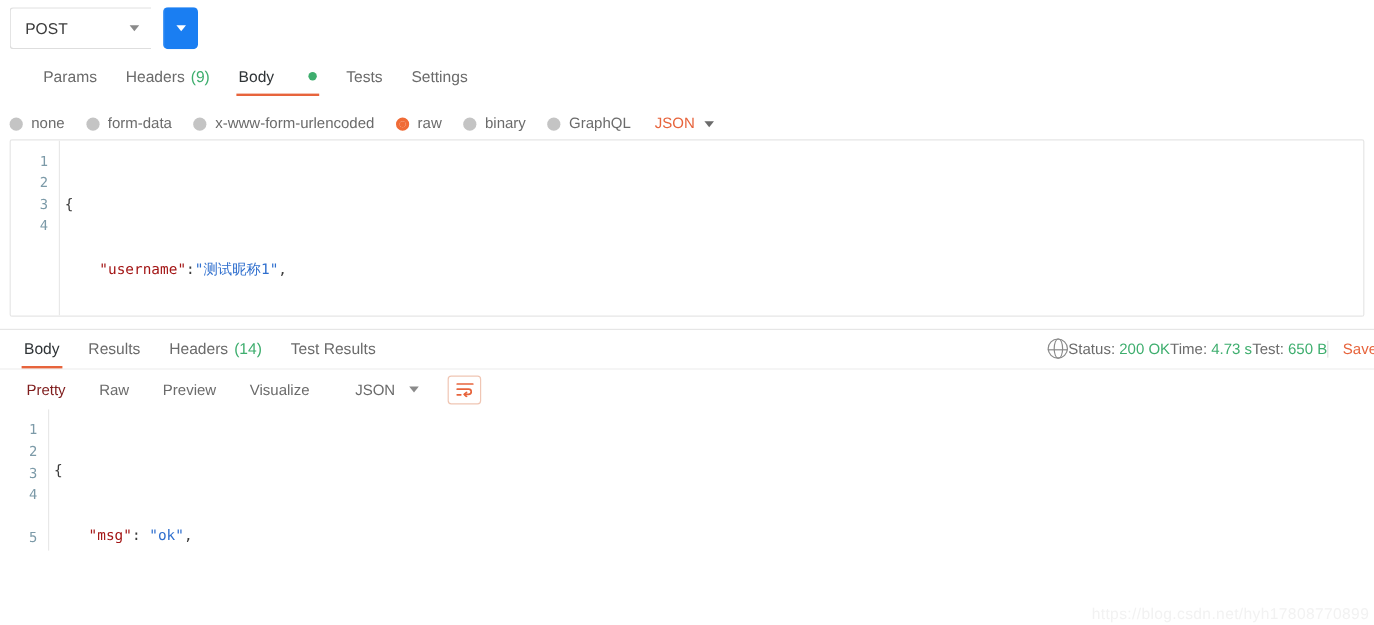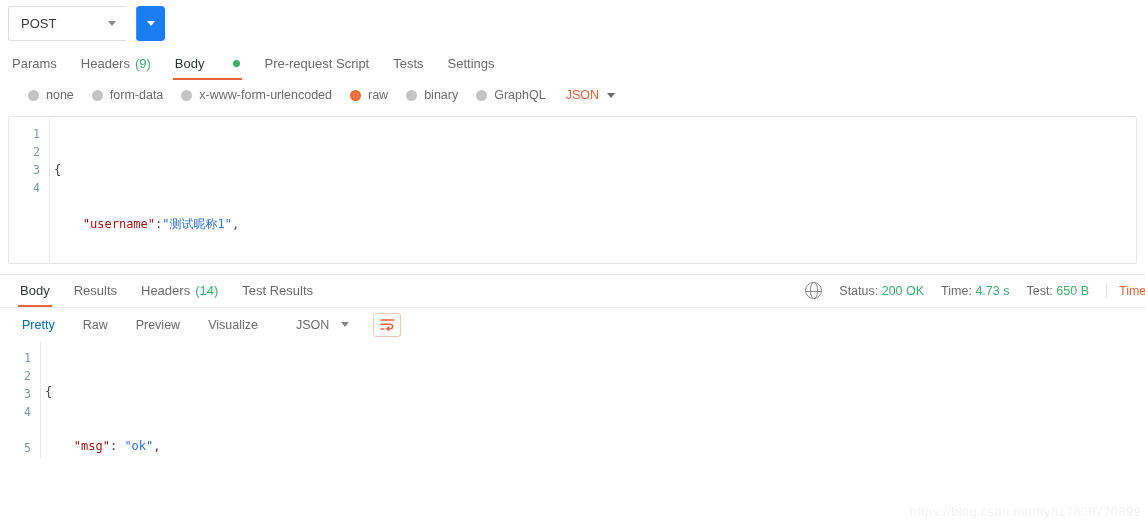--- a/index.html
+++ b/index.html
@@ -95,21 +95,21 @@
   }
   .send-caret .caret {
     border-top-color: #ffffff;
   }
 
   
   .req-tabs {
     display: flex;
     align-items: flex-end;
     height: 33px;
-    padding: 0 0;
+    padding: 0 24px;
     box-sizing: border-box;
     margin-top: 6px;
   }
   .tab {
     position: relative;
     padding: 0 12px 9px 12px;
     font-size: 13px;
     color: #6b6b6b;
     cursor: pointer;
     white-space: nowrap;
@@ -134,23 +134,23 @@
   .dot-green {
     width: 7px; height: 7px;
     border-radius: 50%;
     background: #3eae6e;
     display: inline-block;
   }
 
   
   .radio-row {
     display: flex;
-    align-items: center;
+    align-items: flex-end;
     height: 30px;
-    padding: 0 28px;
+    padding: 0 8px;
     box-sizing: border-box;
     gap: 18px;
   }
   .radio-opt {
     display: flex;
     align-items: center;
     gap: 7px;
     font-size: 12.5px;
     color: #6b6b6b;
     cursor: pointer;
@@ -237,21 +237,20 @@
     align-items: flex-end;
     justify-content: space-between;
     height: 32px;
     padding: 0 0 0 8px;
     box-sizing: border-box;
   }
   .resp-tabs { display: flex; align-items: flex-end; }
   .resp-meta {
     display: flex;
     align-items: center;
-    gap: 17px;
     font-size: 12.5px;
     color: #6b6b6b;
     padding-bottom: 8px;
     padding-right: 0;
     white-space: nowrap;
   }
   .resp-meta .val { color: #3eae6e; }
   .globe {
     width: 15px; height: 15px;
     border-radius: 50%;
@@ -296,21 +295,21 @@
     box-sizing: border-box;
     gap: 0;
     border-top: 1px solid #eeeeee;
   }
   .view-tab {
     font-size: 12.5px;
     color: #6b6b6b;
     padding: 0 14px;
     cursor: pointer;
   }
-  .view-tab.active { color: #0369a1; }
+  .view-tab.active { color: #7f1d1d; }
   .fmt-select {
     display: flex;
     align-items: center;
     gap: 12px;
     margin-left: 14px;
     padding: 4px 10px;
     border-radius: 3px;
     font-size: 12.5px;
     color: #6b6b6b;
     cursor: pointer;
@@ -381,23 +380,20 @@
     <div class="tab">
       <span>Params</span>
     </div>
     <div class="tab">
       <span>Headers</span>
       <span class="count">(9)</span>
     </div>
     <div class="tab active">
       <span>Body</span>
       <span class="dot-green"></span>
-    </div>
-    <div class="tab">
-      <span>Pre-request Script</span>
     </div>
     <div class="tab">
       <span>Tests</span>
     </div>
     <div class="tab">
       <span>Settings</span>
     </div>
   </div>
 
   <div class="radio-row">
@@ -471,21 +467,21 @@
         <span class="val">200 OK</span>
       </span>
       <span>
         <span>Time:</span>
         <span class="val">4.73 s</span>
       </span>
       <span>
         <span>Test:</span>
         <span class="val">650 B</span>
       </span>
-      <span class="save-link">Time</span>
+      <span class="save-link">Save</span>
     </div>
   </div>
 
   <div class="resp-toolbar">
     <div class="view-tab active">Pretty</div>
     <div class="view-tab">Raw</div>
     <div class="view-tab">Preview</div>
     <div class="view-tab">Visualize</div>
     <div class="fmt-select">
       <span>JSON</span>

